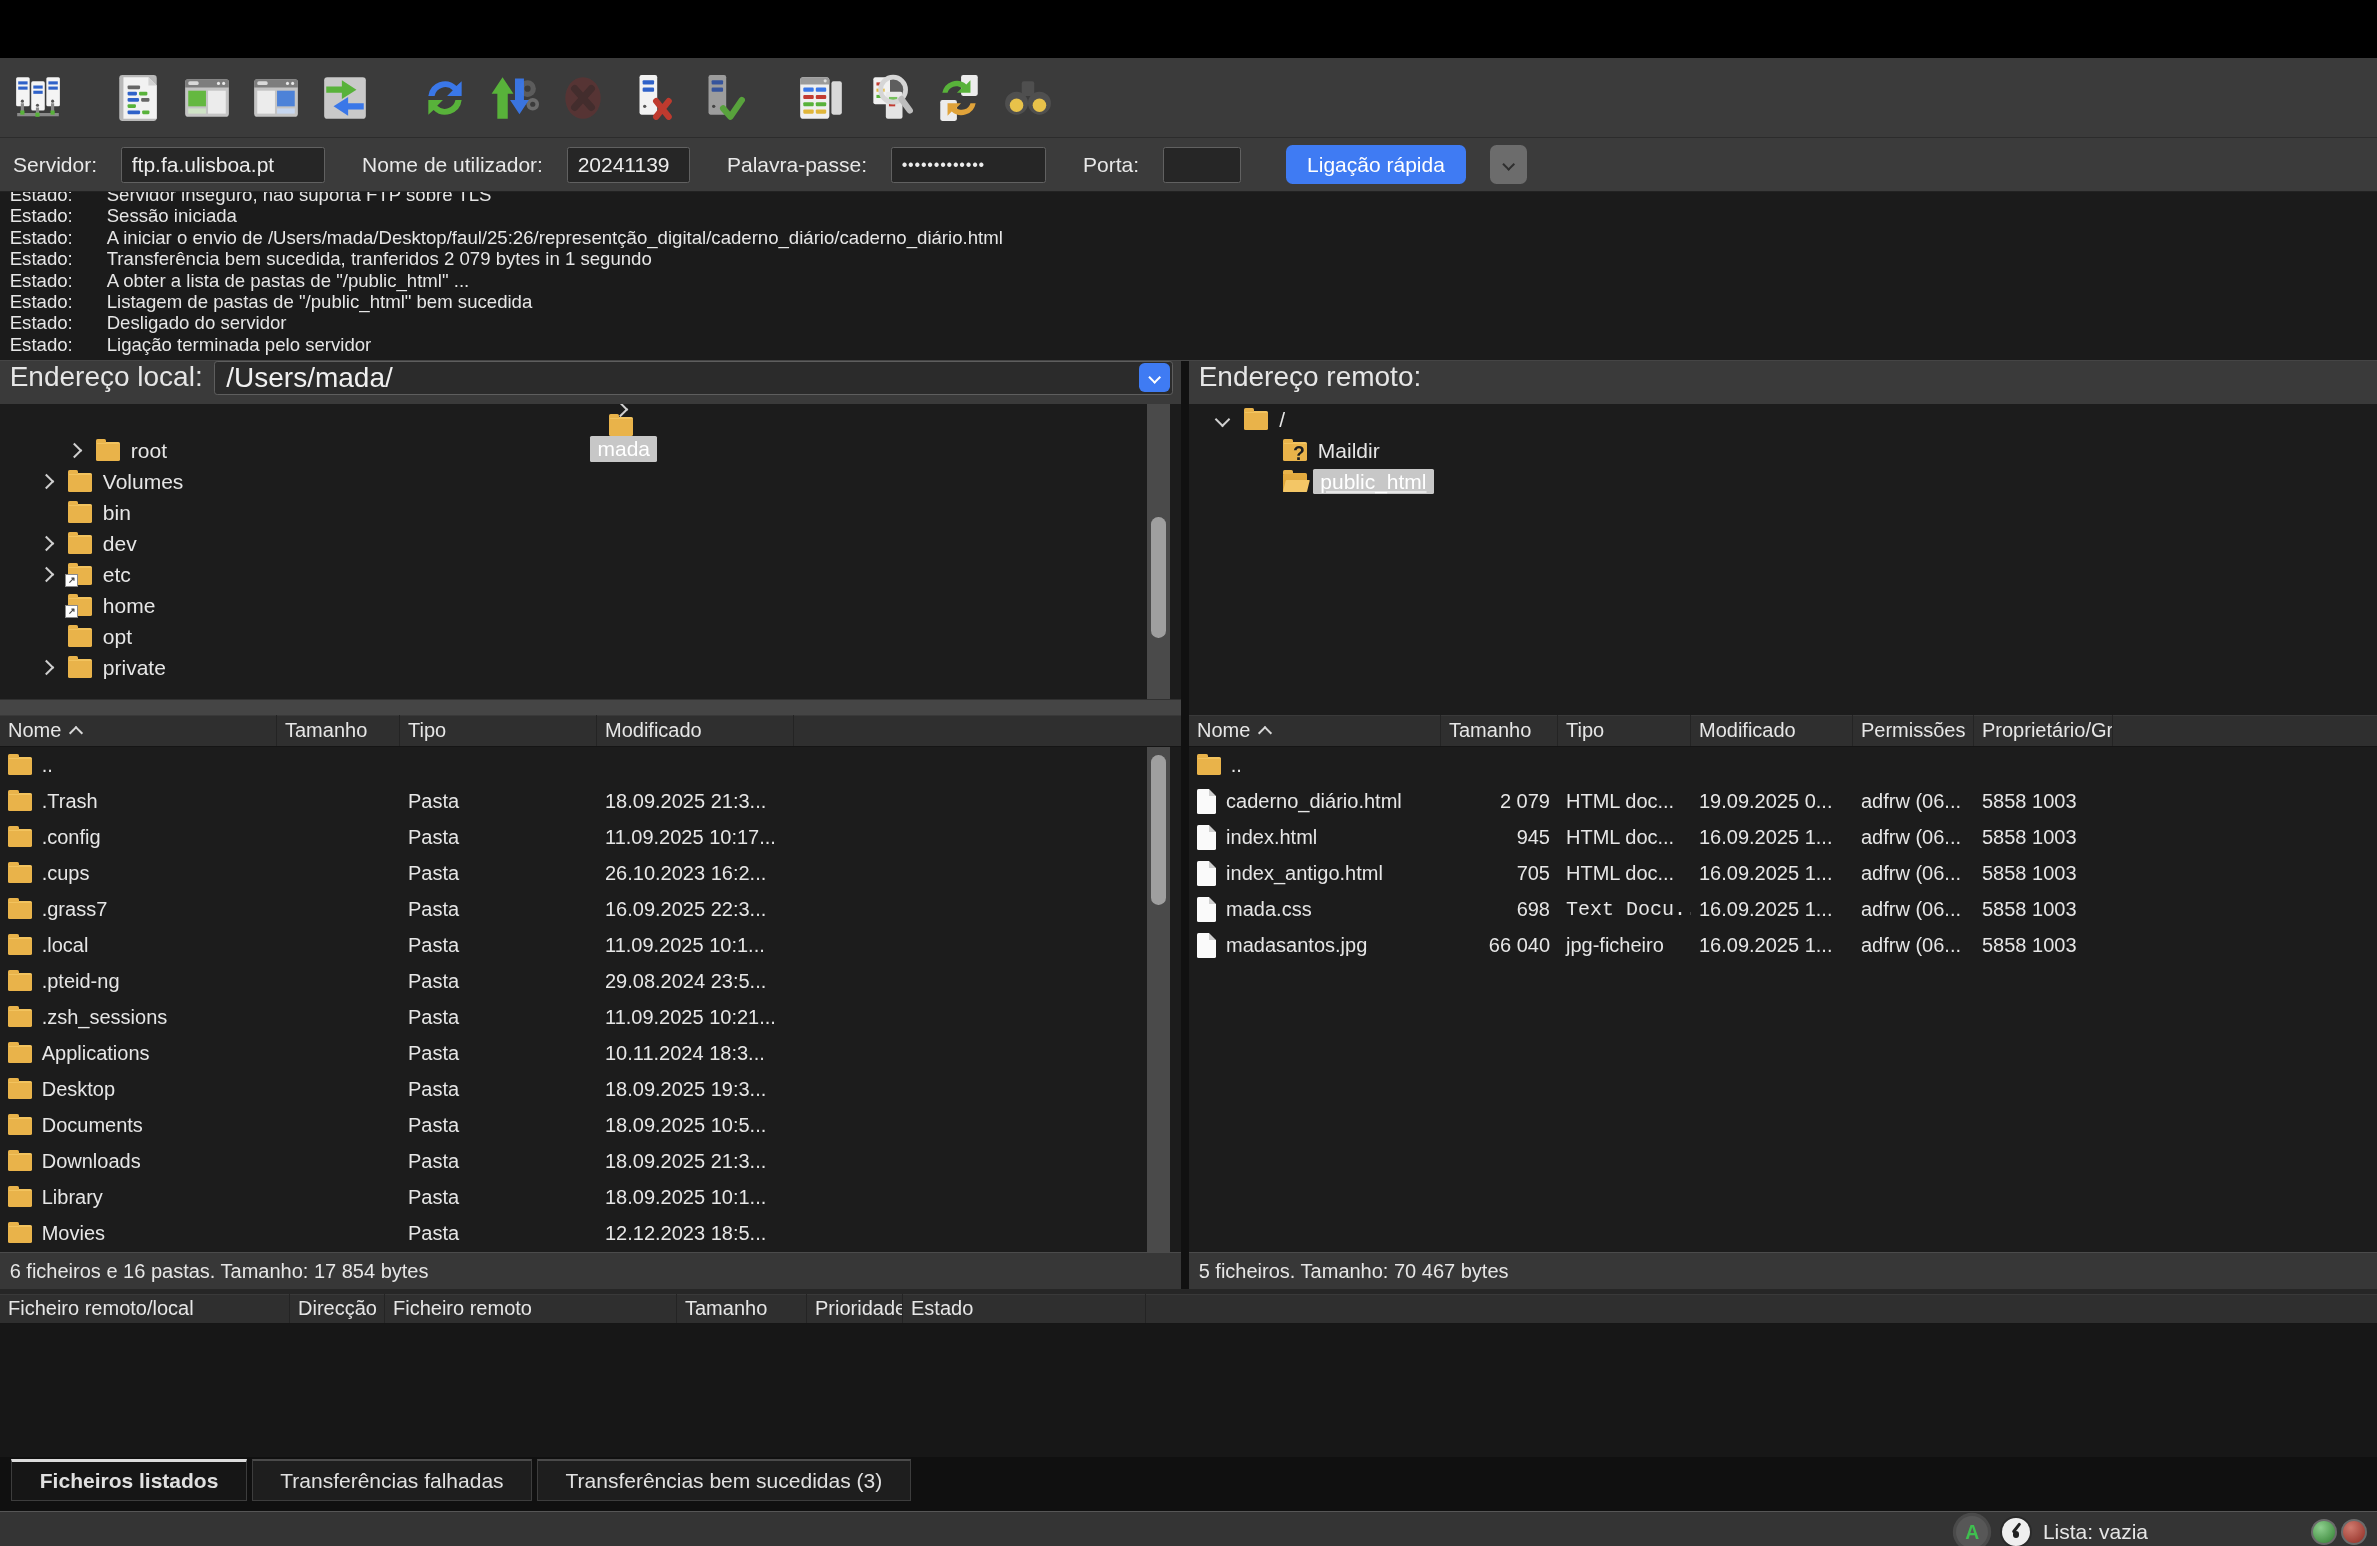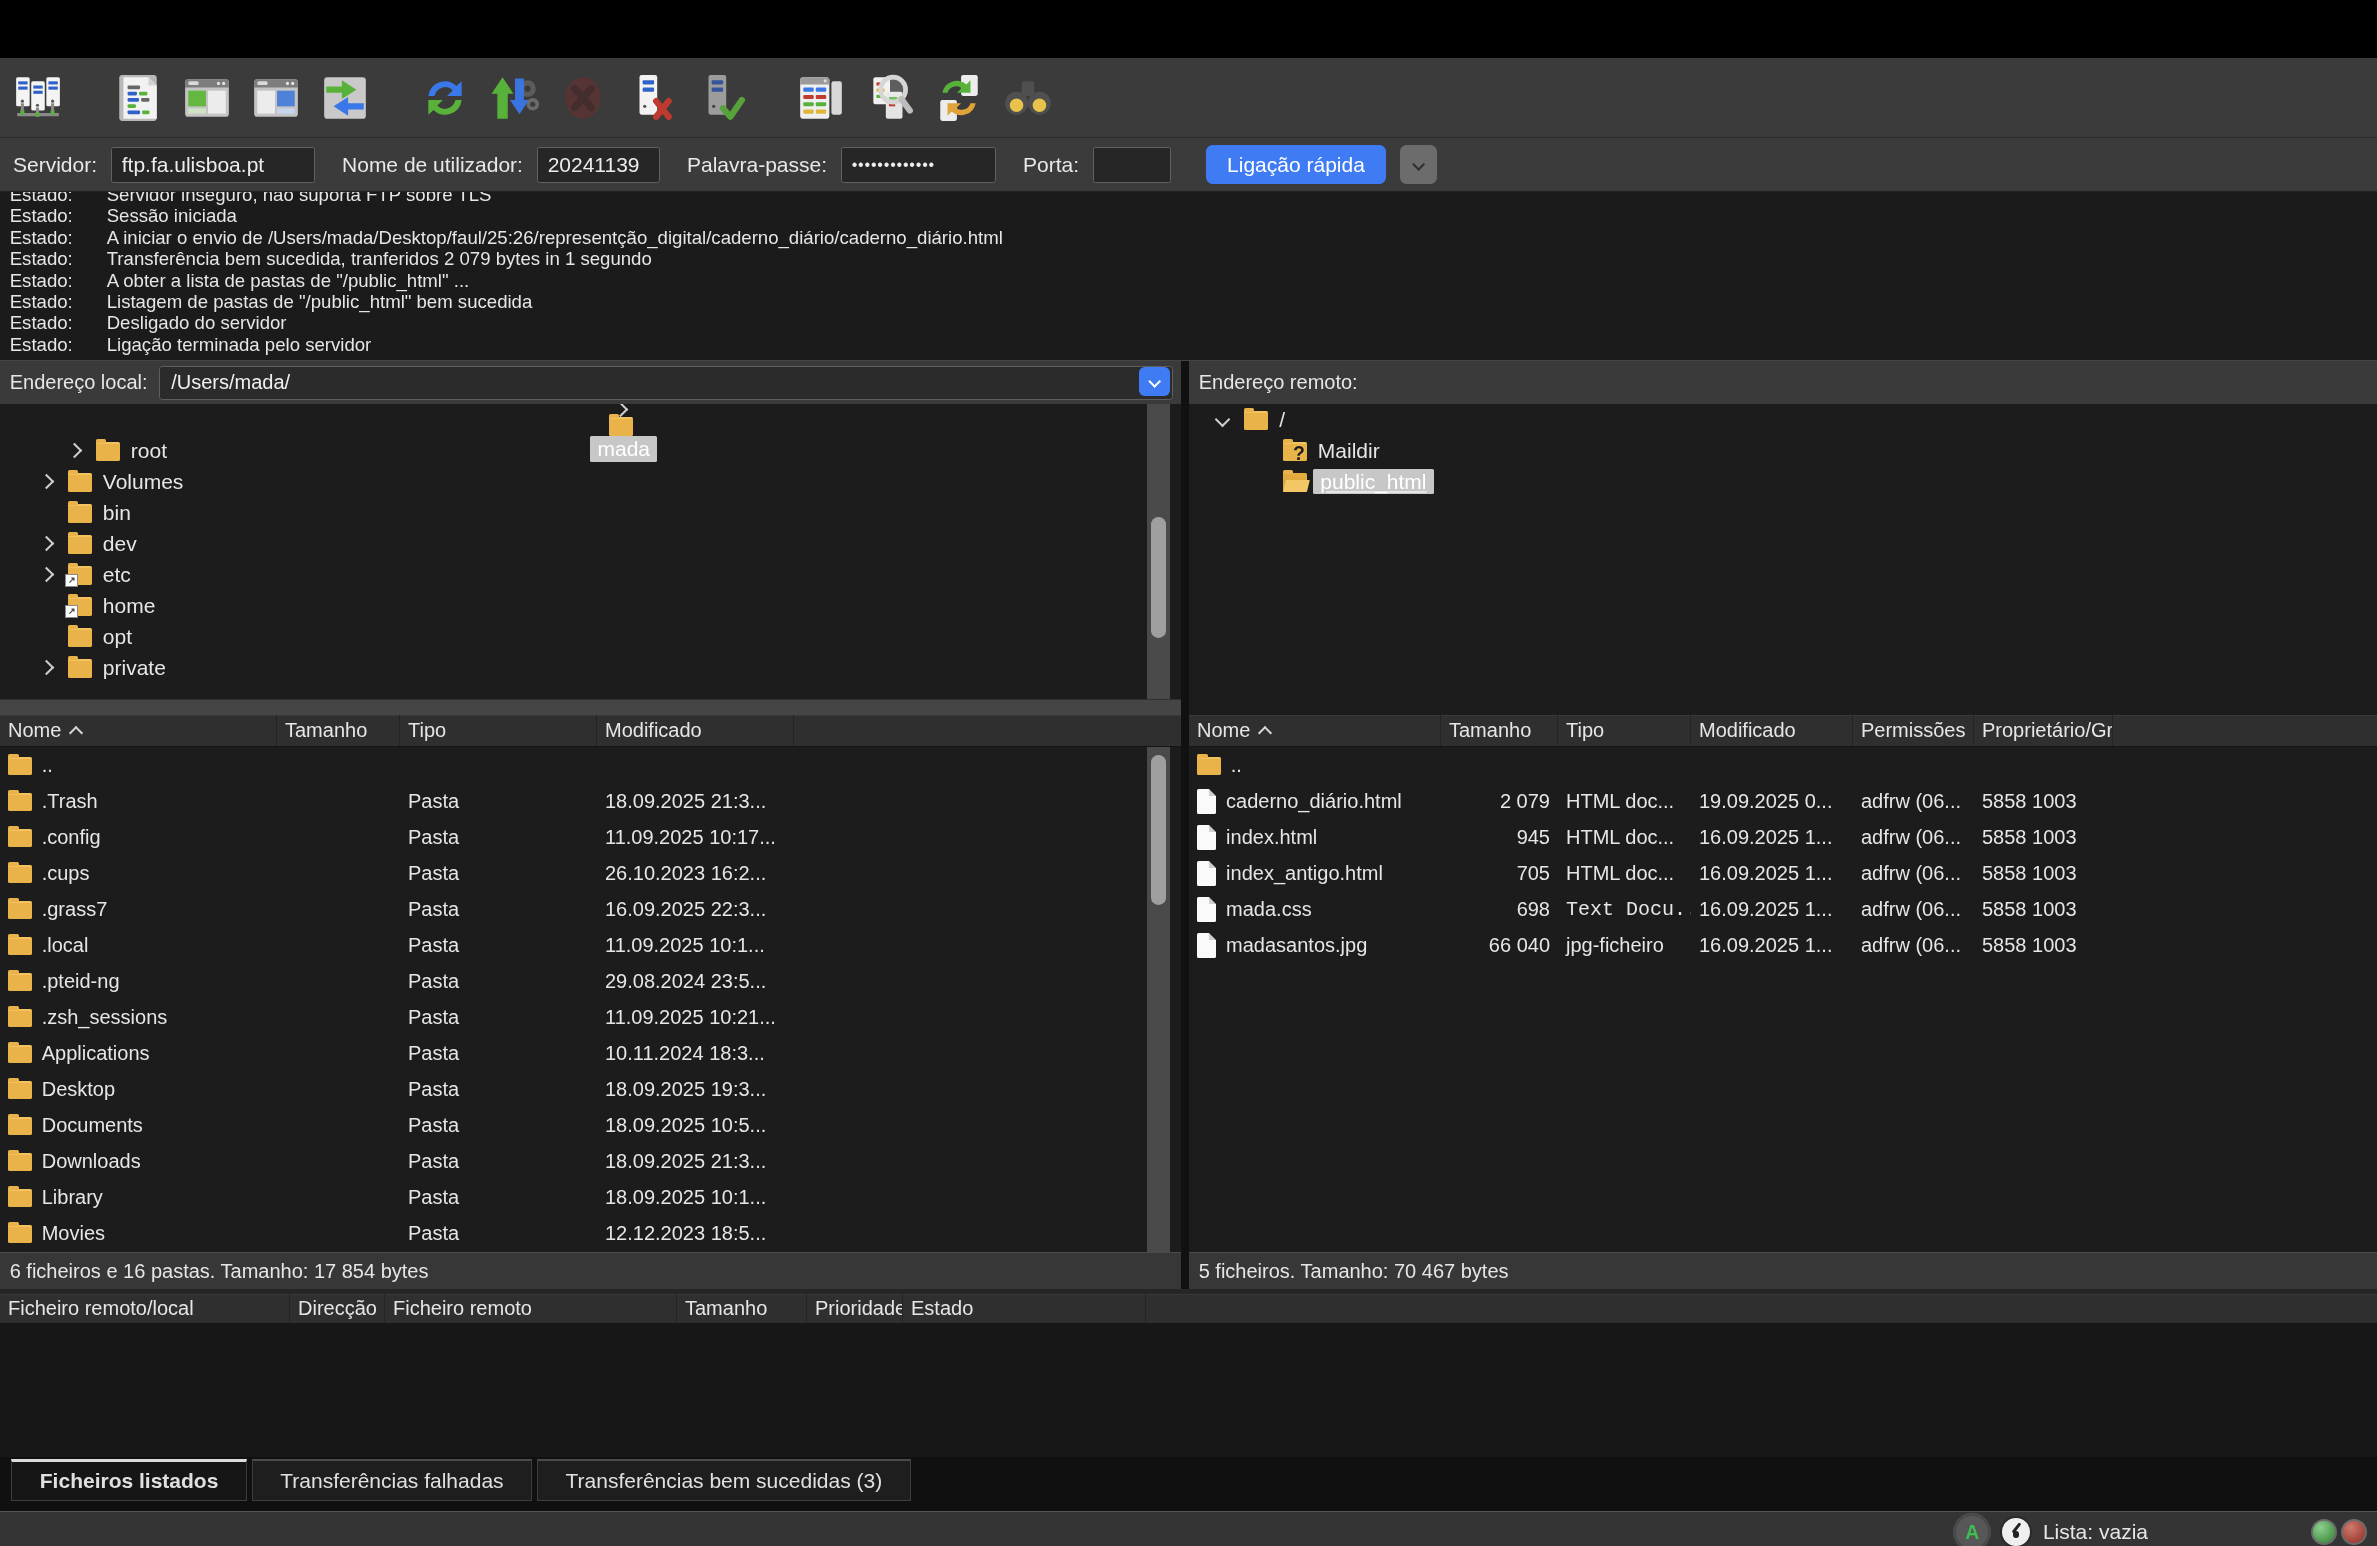--- a/index.html
+++ b/index.html
@@ -7,42 +7,42 @@
   .app{position:relative;width:2377px;height:1546px;display:flex;flex-direction:column;}
 
   
   .menubar{height:58px;background:#000;flex:none;}
   .toolbar{height:79px;background:#3b3b3b;flex:none;display:flex;align-items:center;padding-left:11.3px;border-bottom:0.8px solid #2c2c2c;}
   .tool-group{display:flex;gap:16px;margin-right:47px;}
   .tool{width:53px;height:53px;display:flex;align-items:center;justify-content:center;cursor:pointer;}
   .tool.dim{opacity:.55;}
 
   
-  .quickbar{height:53px;background:#3b3b3b;flex:none;display:flex;align-items:center;gap:14px;padding-left:13px;font-size:21px;border-bottom:0.8px solid #222;}
+  .quickbar{height:53px;background:#3b3b3b;flex:none;display:flex;align-items:center;gap:24px;padding-left:13px;font-size:21px;border-bottom:0.8px solid #222;}
   .qc-label{color:#e8e8e8;white-space:nowrap;}
   .qc-input{background:#262626;border:0.8px solid #616161;border-radius:2.4px;color:#ececec;height:36px;font-size:21px;font-family:"Liberation Sans",sans-serif;padding:0 9.7px;box-sizing:border-box;}
   .qc-pass{font-size:16px;letter-spacing:0.8px;}
   .qc-btn{background:#3f7bf3;color:#fff;border-radius:6.5px;height:39px;padding:0 21px;font-size:21px;display:flex;align-items:center;cursor:pointer;white-space:nowrap;}
   .qc-drop{width:37px;height:39px;background:#6c6c6c;border-radius:6.5px;display:flex;align-items:center;justify-content:center;cursor:pointer;}
   .chev{width:9px;height:9px;border-right:2.4px solid #cfcfcf;border-bottom:2.4px solid #cfcfcf;display:inline-block;}
   .chev.right{transform:rotate(-45deg);}
   .chev.down{transform:rotate(45deg);}
   .chev.small{width:7.3px;height:7.3px;border-width:2.4px;}
   .chev.dark{border-color:#2e2e2e;}
   .chev.white{border-color:#fff;}
 
   
   .log{height:168px;background:#1b1b1b;flex:none;overflow:hidden;padding-left:9.7px;font-size:18.6px;line-height:21.4px;}
   .log-inner{margin-top:-8px;}
   .log-line{display:flex;white-space:nowrap;}
   .log-label{width:97px;flex:none;}
 
   
   .addr-row{height:43px;background:#3a3a3a;flex:none;display:flex;border-top:1.6px solid #454545;}
-  .addr{display:flex;align-items:center;gap:11.3px;padding-left:9.7px;font-size:20px;box-sizing:border-box;}
+  .addr{display:flex;align-items:flex-start;gap:11.3px;padding-left:9.7px;font-size:28px;box-sizing:border-box;}
   .addr-input{flex:1;background:#2b2b2b;border:0.8px solid #5e5e5e;border-radius:3.2px;height:32px;display:flex;align-items:center;padding:0 11.3px;margin-right:8px;position:relative;color:#f0f0f0;}
   .dd{position:absolute;right:1.6px;top:0.8px;width:31px;height:29px;background:#3f7bf3;border-radius:5.7px;display:flex;align-items:center;justify-content:center;cursor:pointer;}
 
   
   .pane-l{width:1181px;flex:none;position:relative;box-sizing:border-box;}
   .divider{width:8px;flex:none;background:#111;}
   .pane-r{flex:1;position:relative;box-sizing:border-box;}
   .panes{display:flex;flex:none;}
 
   

